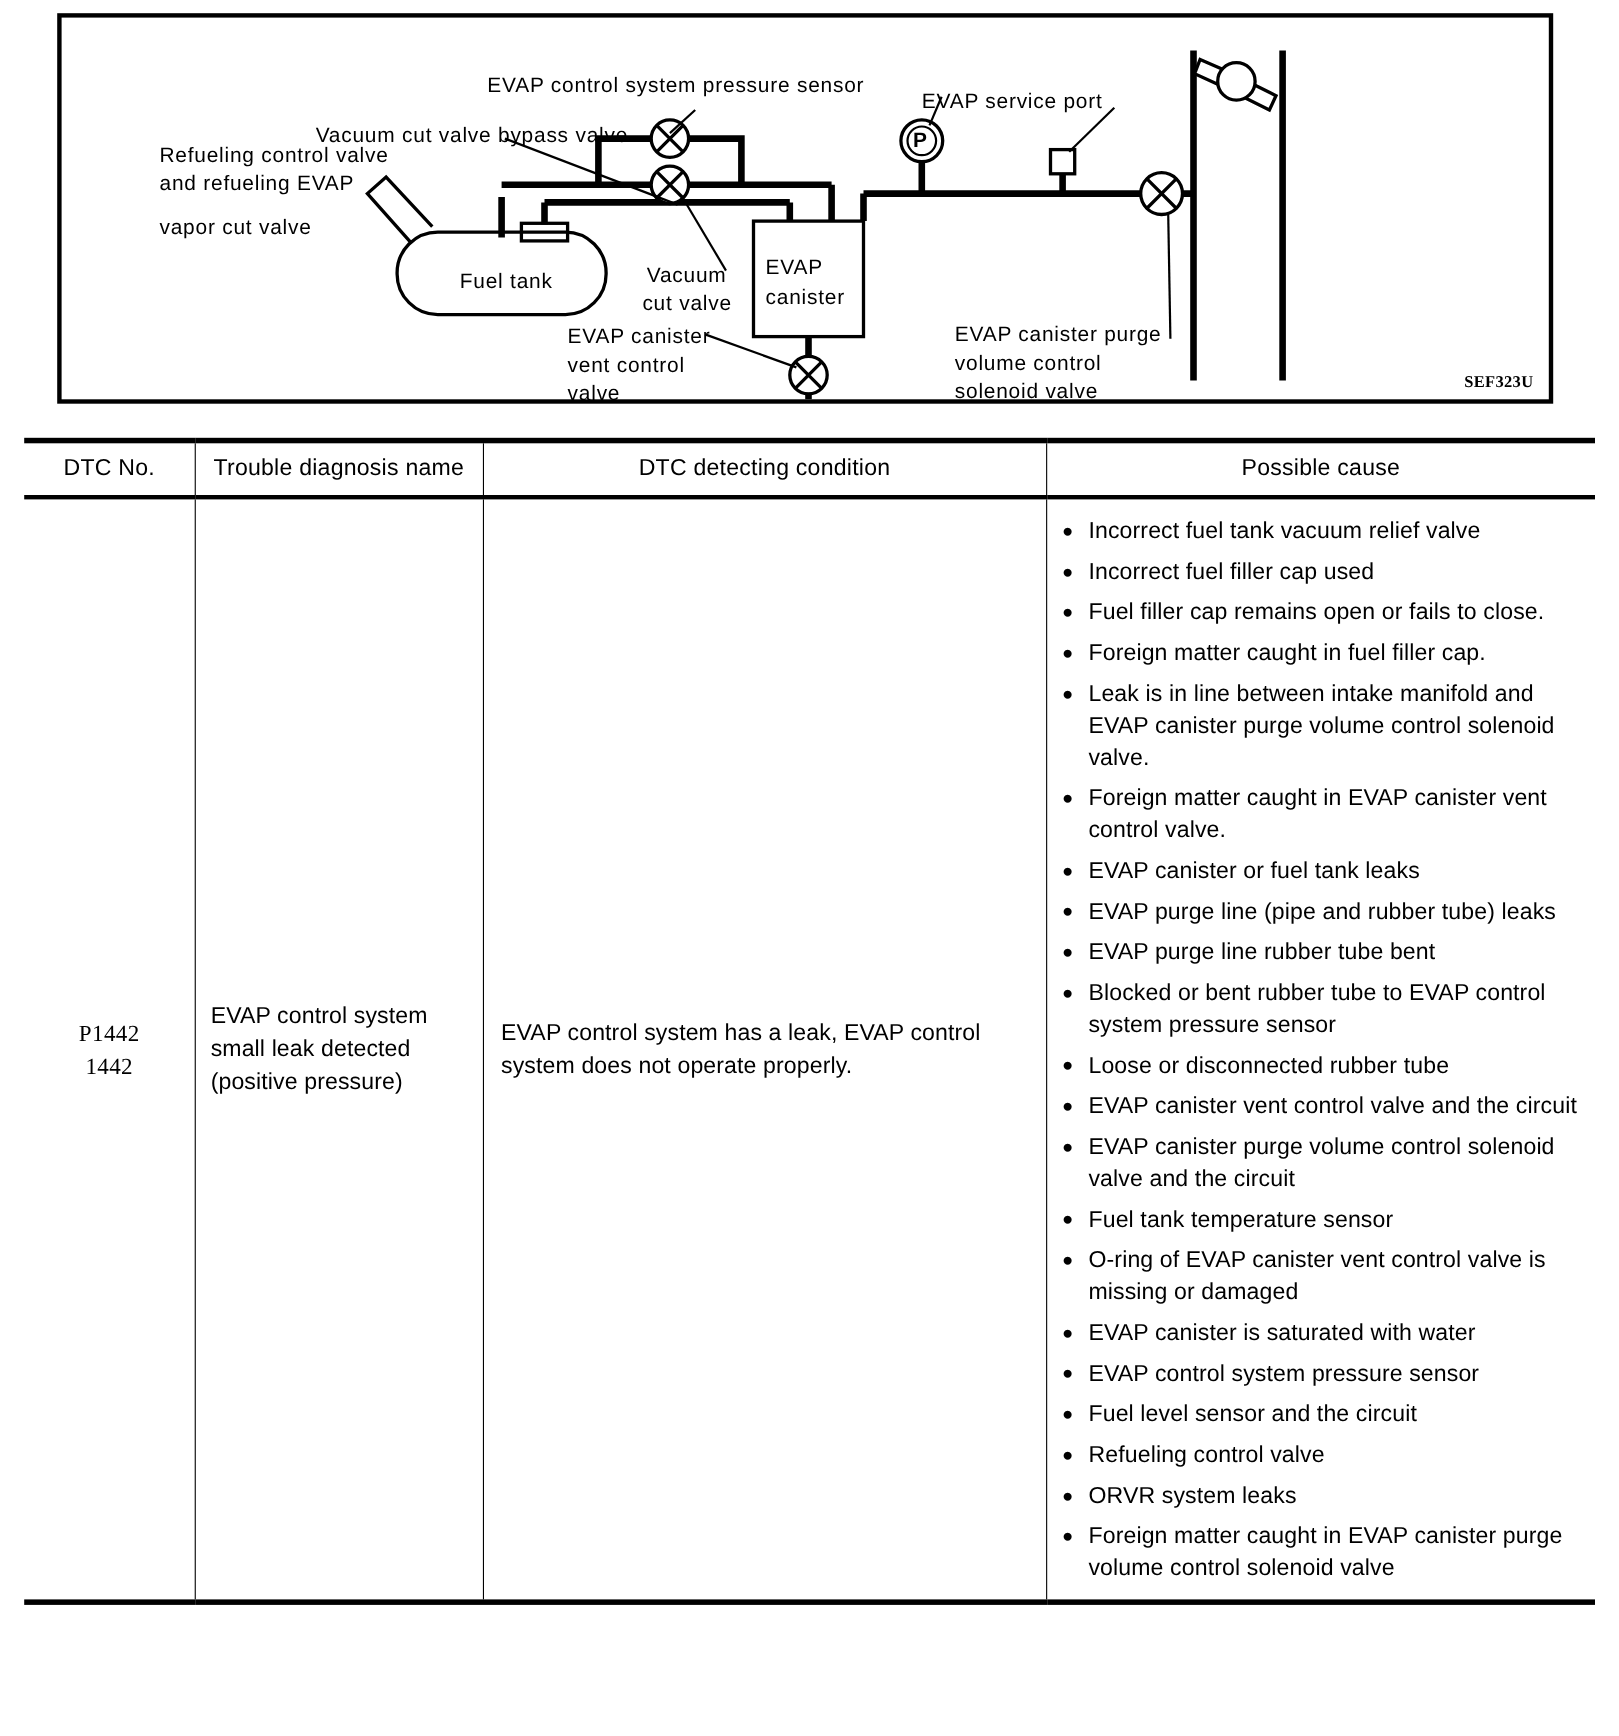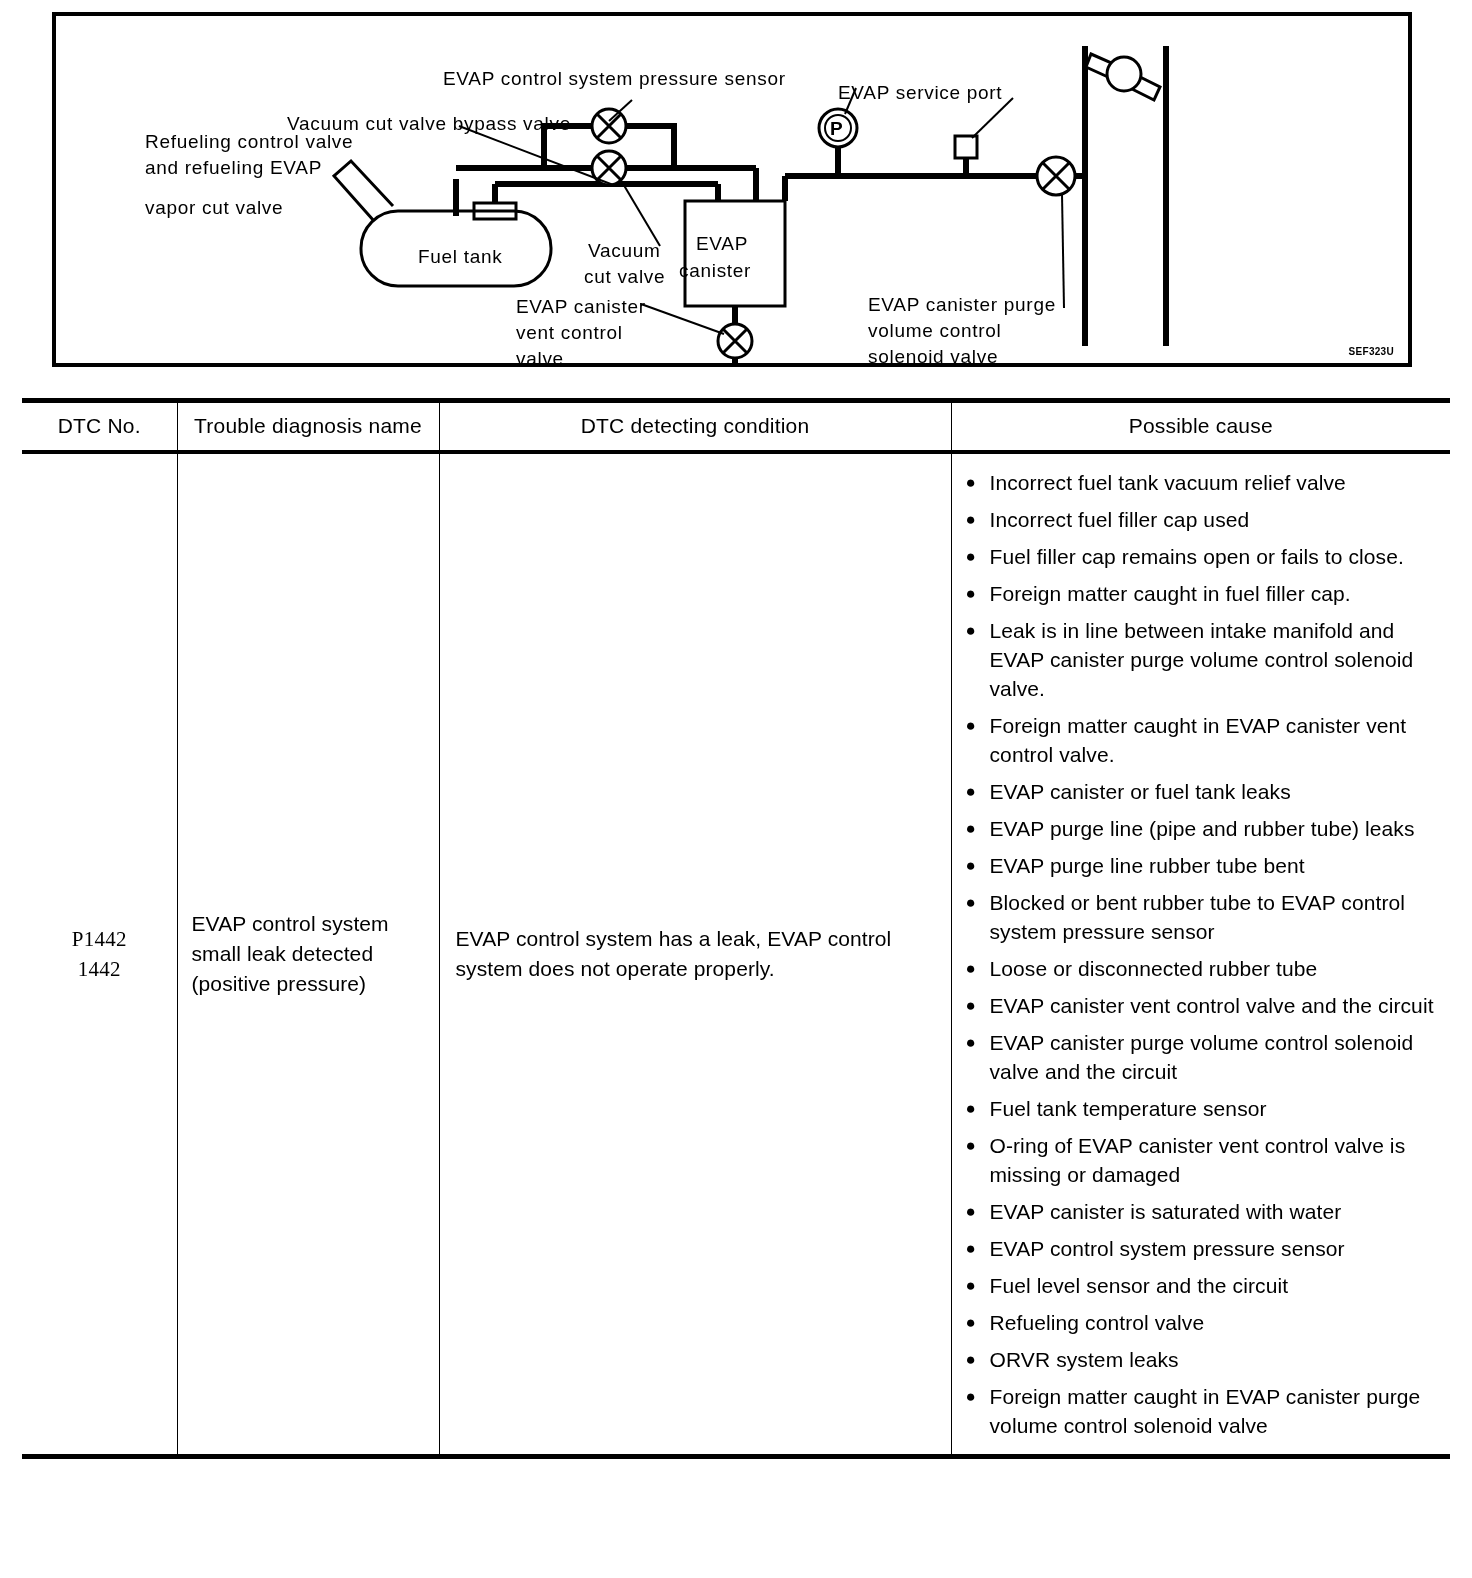--- a/index.html
+++ b/index.html
@@ -41,22 +41,22 @@
     font-size: 19px;
     line-height: 25px;
     letter-spacing: 0.7px;
     white-space: pre;
     color: #000;
   }
   .fig-code {
     position: absolute;
     right: 14px;
     bottom: 6px;
-    font-family: Liberation Sans, sans-serif;
-    font-size: 10px;
+    font-family: Liberation Serif, serif;
+    font-size: 15px;
     font-weight: bold;
     letter-spacing: 0.3px;
   }
 
   
   #dtc-table {
     position: absolute;
     left: 22px;
     top: 398px;
     width: 1428px;
@@ -210,21 +210,21 @@
   <div class="fig-label" style="left:89px; top:113px;">Refueling control valve</div>
   <div class="fig-label" style="left:89px; top:139px;">and refueling EVAP</div>
   <div class="fig-label" style="left:89px; top:179px;">vapor cut valve</div>
 
   <div class="fig-label" style="left:362px; top:228px;">Fuel tank</div>
 
   <div class="fig-label" style="left:532px; top:222px;">Vacuum</div>
   <div class="fig-label" style="left:528px; top:248px;">cut valve</div>
 
   <div class="fig-label" style="left:640px; top:215px;">EVAP</div>
-  <div class="fig-label" style="left:623px; top:242px;text-align:right;">canister</div>
+  <div class="fig-label" style="left:640px; top:242px;text-align:right;">canister</div>
 
   <div class="fig-label" style="left:460px; top:278px;">EVAP canister</div>
   <div class="fig-label" style="left:460px; top:304px;">vent control</div>
   <div class="fig-label" style="left:460px; top:330px;">valve</div>
 
   <div class="fig-label" style="left:812px; top:276px;text-align:center;">EVAP canister purge</div>
   <div class="fig-label" style="left:812px; top:302px;">volume control</div>
   <div class="fig-label" style="left:812px; top:328px;">solenoid valve</div>
 
   <div class="fig-label" style="left:774px; top:100px; font-size:19px; font-weight:bold;">P</div>

